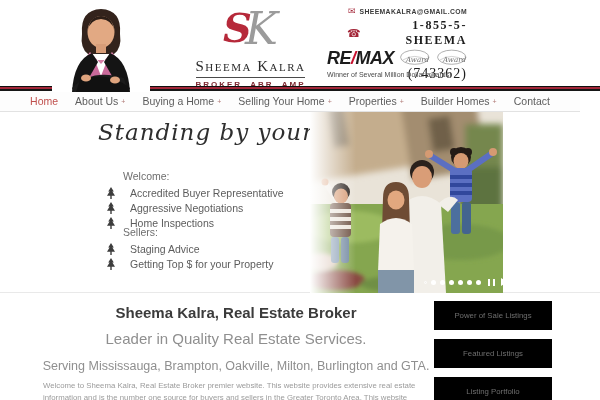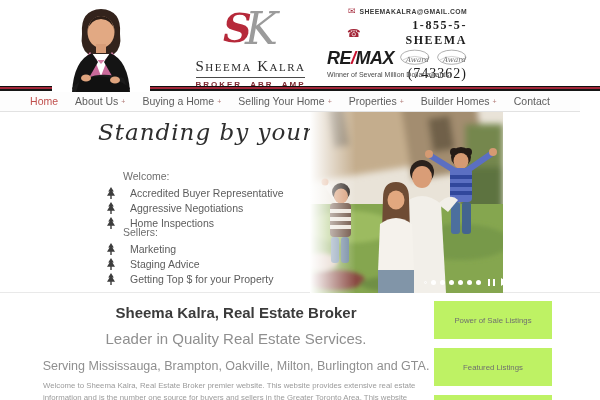--- a/index.html
+++ b/index.html
@@ -70,21 +70,21 @@
 
   
   .main-sec { position:relative; width:600px; height:113px; padding-top:11px; }
   .intro-col { position:absolute; left:40px; top:11px; width:392px; text-align:center; }
   .h-main { font-size:15px; font-weight:bold; color:#3b3b3b; margin-bottom:9px; }
   .h-sub { font-size:15px; font-weight:normal; color:#8f8f8f; margin-bottom:12px; }
   .h-serving { font-size:12.5px; font-weight:normal; color:#8f8f8f; margin-bottom:7px; }
   .intro-para { text-align:left; font-size:7.8px; line-height:11.6px; color:#9b9b9b; padding:0 3px; }
 
   .sidebar { position:absolute; left:434px; top:8px; width:118px; }
-  .side-btn { width:118px; height:38px; margin-bottom:9px; background:#bef264; color:#6f6f6f;
+  .side-btn { width:118px; height:29px; margin-bottom:9px; background:#000000; color:#6f6f6f;
               font-size:7.8px; display:flex; align-items:center; justify-content:center; cursor:pointer; }
 </style>
 </head>
 <body>
 
 <div id="page">
 
   <div class="header">
 
     <svg class="agent-photo" viewBox="0 0 98 88" aria-hidden="true">
@@ -199,26 +199,20 @@
       <div class="li-row">
         <svg class="fleur" viewBox="0 0 10 12">
             <path d="M5 0 L7.8 4.6 L6.4 4.6 L9 8.8 L5.7 8.8 L5.7 12 L4.3 12 L4.3 8.8 L1 8.8 L3.6 4.6 L2.2 4.6 Z" fill="#3d3d3d"></path>
           </svg>
         <span class="li-text">Home Inspections</span>
       </div>
     </div>
 
     <div class="list-block sellers-block">
       <div class="list-heading">Sellers:</div>
-      <div class="li-row">
-        <svg class="fleur" viewBox="0 0 10 12">
-            <path d="M5 0 L7.8 4.6 L6.4 4.6 L9 8.8 L5.7 8.8 L5.7 12 L4.3 12 L4.3 8.8 L1 8.8 L3.6 4.6 L2.2 4.6 Z" fill="#3d3d3d"></path>
-          </svg>
-        <span class="li-text">Marketing</span>
-      </div>
       <div class="li-row">
         <svg class="fleur" viewBox="0 0 10 12">
             <path d="M5 0 L7.8 4.6 L6.4 4.6 L9 8.8 L5.7 8.8 L5.7 12 L4.3 12 L4.3 8.8 L1 8.8 L3.6 4.6 L2.2 4.6 Z" fill="#3d3d3d"></path>
           </svg>
         <span class="li-text">Staging Advice</span>
       </div>
       <div class="li-row">
         <svg class="fleur" viewBox="0 0 10 12">
             <path d="M5 0 L7.8 4.6 L6.4 4.6 L9 8.8 L5.7 8.8 L5.7 12 L4.3 12 L4.3 8.8 L1 8.8 L3.6 4.6 L2.2 4.6 Z" fill="#3d3d3d"></path>
           </svg>

